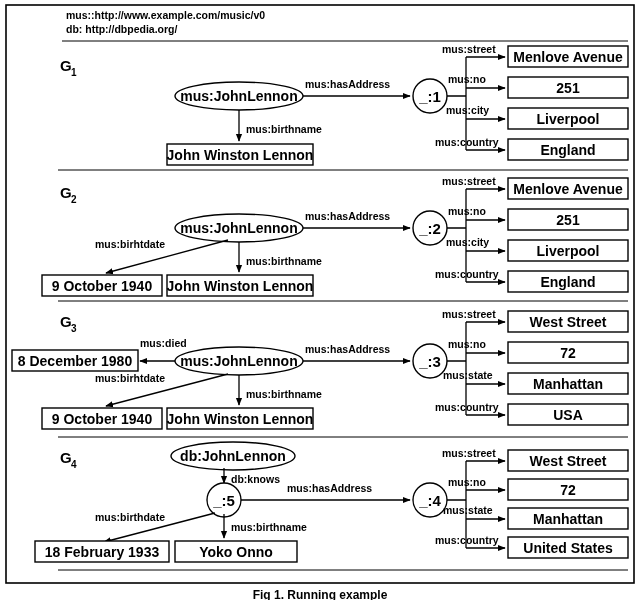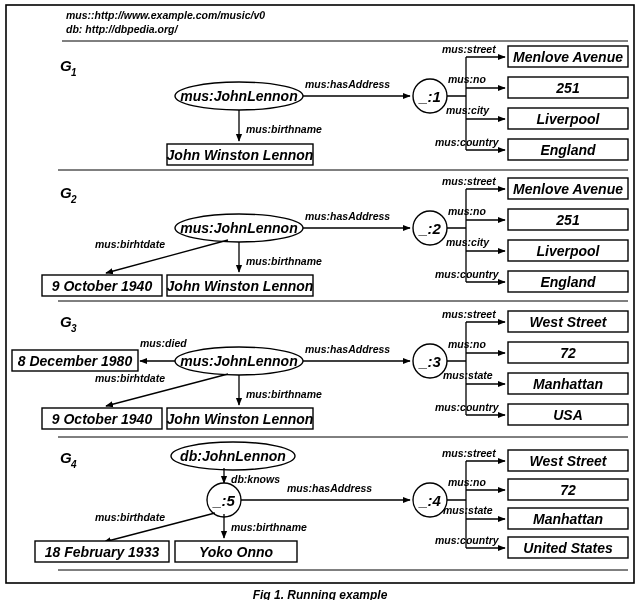--- a/index.html
+++ b/index.html
@@ -1,18 +1,18 @@
 <!DOCTYPE html>
 <html><head>
 <meta charset="utf-8">
 <style>
   html,body{margin:0;padding:0;background:#ffffff;}
   body{width:640px;height:600px;overflow:hidden;
        font-family:"Liberation Sans",sans-serif;}
-  #root{position:relative;width:640px;height:600px;font-style:italic;}
+  #root{position:relative;width:640px;height:600px;}
   svg{display:block;}
   .edge-lbl{font-size:10.5px;font-weight:700;fill:#000;}
   .node-lbl{font-size:14px;font-weight:700;fill:#000;}
   .bn-lbl{font-size:15px;font-weight:700;fill:#000;}
   .lit-lbl{font-size:14px;font-weight:700;fill:#000;}
   .g-lbl{font-size:15px;font-weight:700;fill:#000;}
   .g-sub{font-size:10px;font-weight:700;fill:#000;}
   .prefix-lbl{font-size:10.5px;font-weight:700;fill:#000;}
   .cap-lbl{font-size:12px;font-weight:700;fill:#000;}
   .box{fill:#ffffff;stroke:#000;stroke-width:1.4;}

